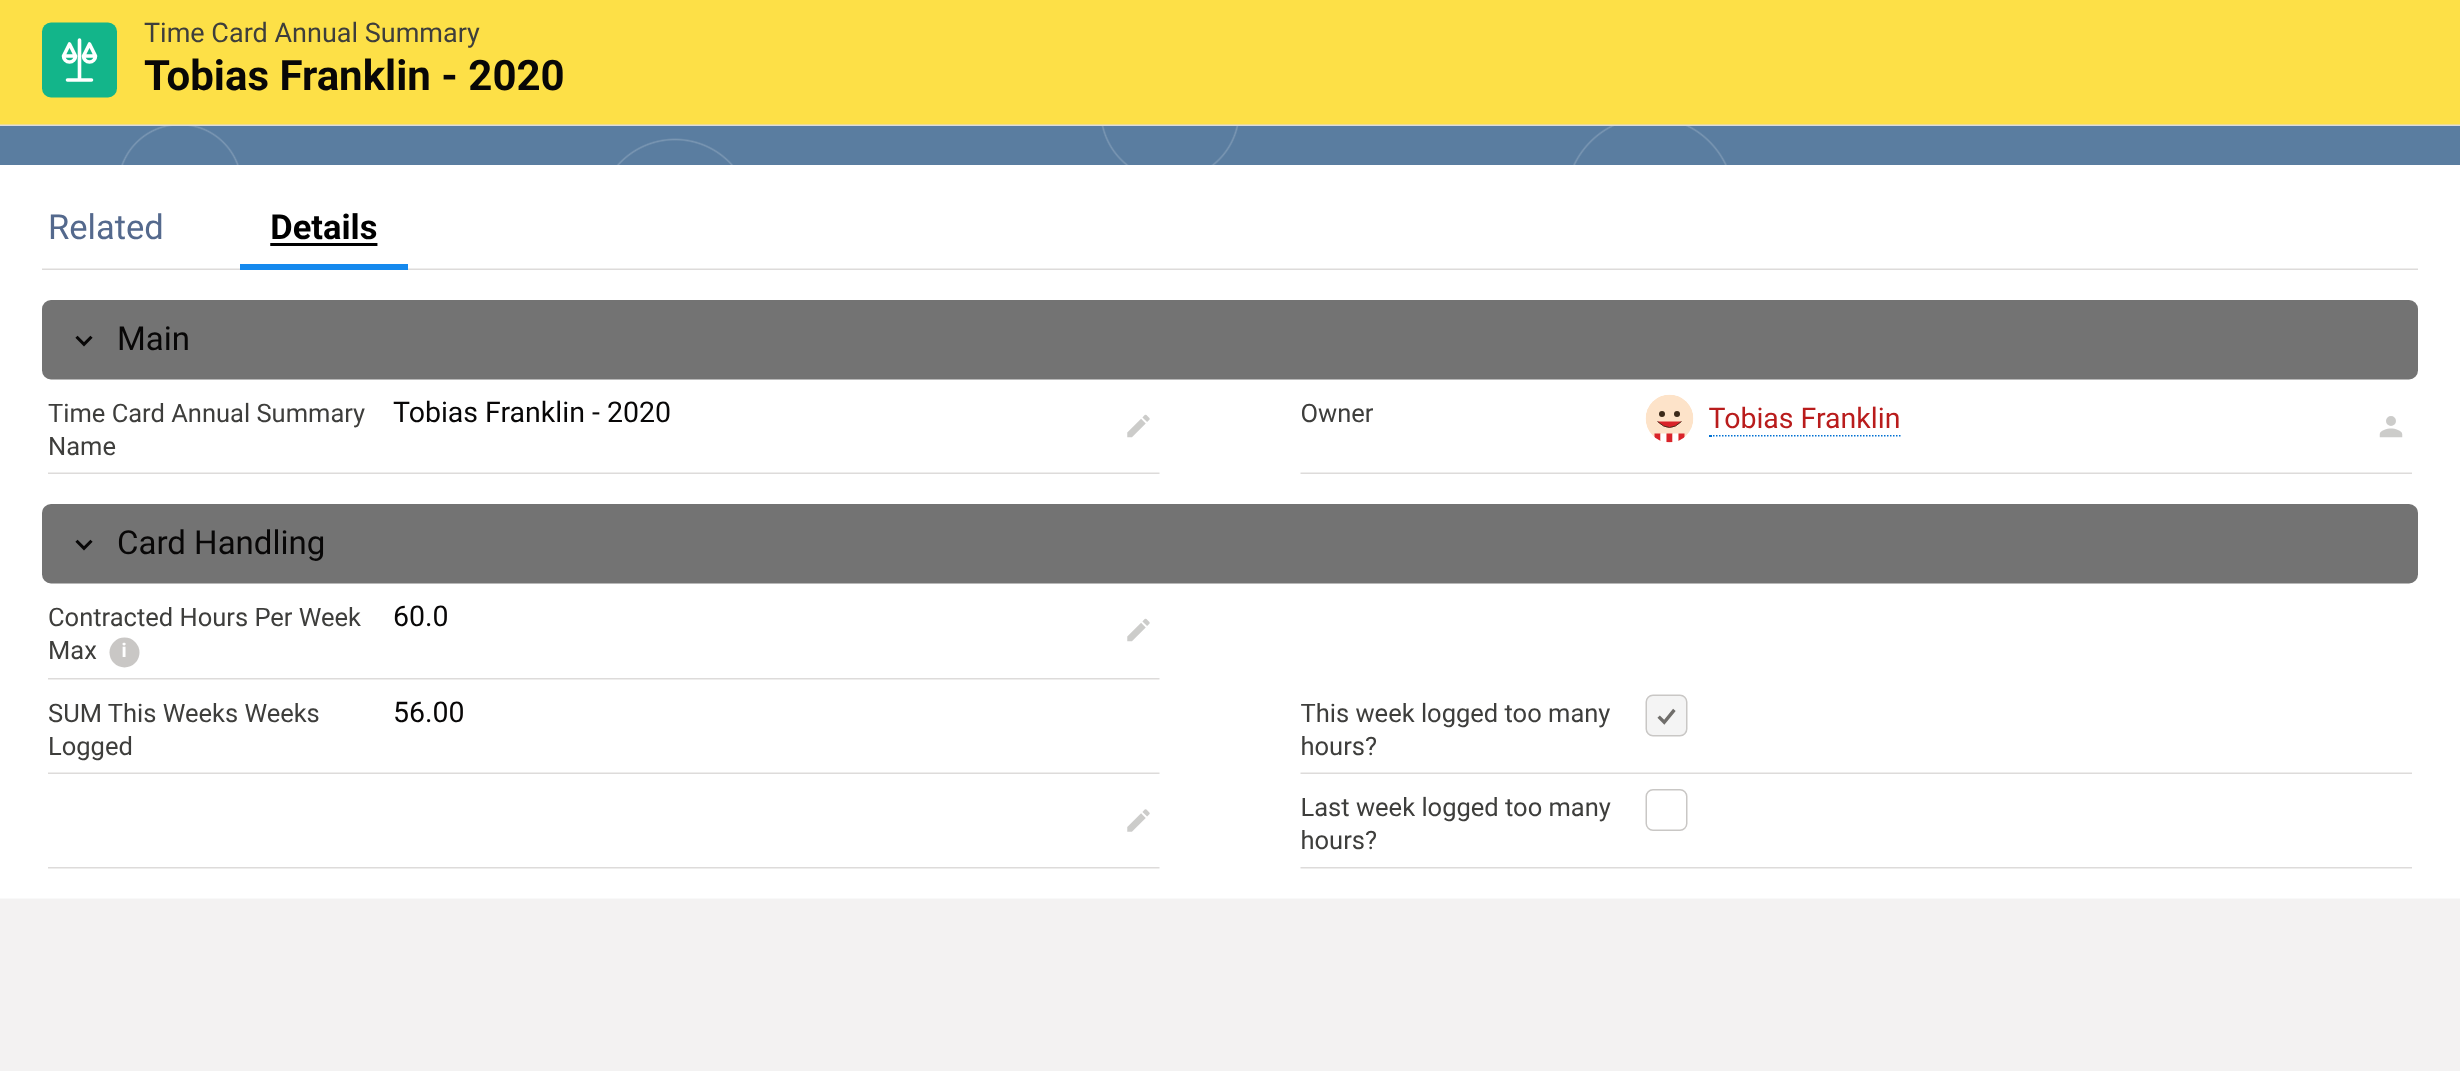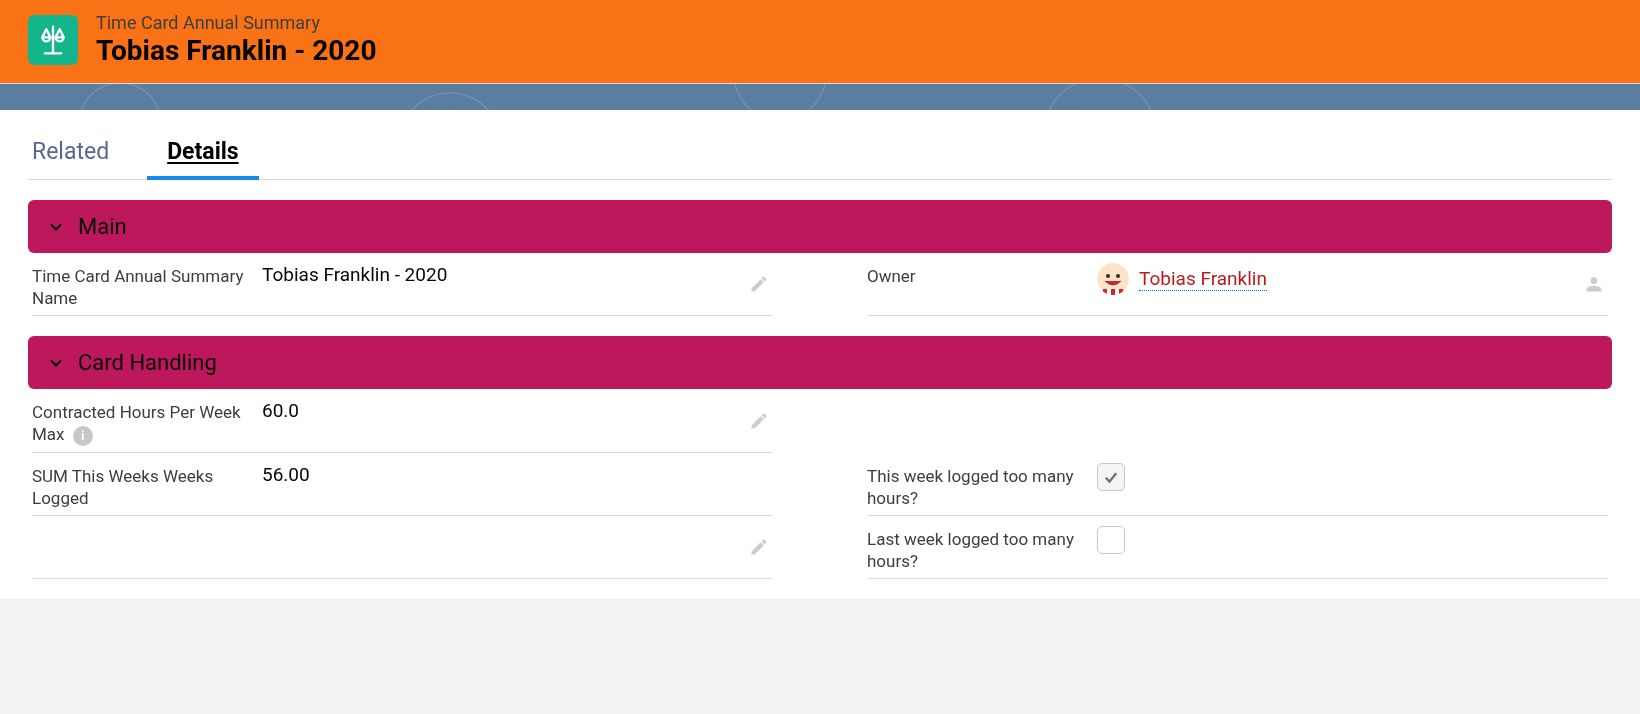--- a/index.html
+++ b/index.html
@@ -5,21 +5,21 @@
   * { box-sizing: border-box; margin: 0; padding: 0; }
   body {
     font-family: -apple-system, BlinkMacSystemFont, "Segoe UI", Roboto, Helvetica, Arial, sans-serif;
     background: #f3f2f2;
     color: #080707;
     width: 1640px;
     height: 714px;
     overflow: hidden;
   }
   .header-bar {
-    background: #f97316;
+    background: #fde047;
     padding: 12px 28px 16px 28px;
     border-bottom: 1px solid #dddbda;
     display: flex;
     align-items: center;
   }
   .record-icon {
     width: 50px;
     height: 50px;
     background: #13b58a;
     border-radius: 6px;
@@ -41,21 +41,21 @@
       radial-gradient(circle at 1100px 50px, transparent 55px, rgba(255,255,255,0.2) 56px, transparent 57px);
   }
   .content {
     background: #fff;
     padding: 0 28px 20px 28px;
   }
   .tabs {
     display: flex;
     border-bottom: 1px solid #dddbda;
     padding-top: 18px;
-    gap: 50px;
+    gap: 63px;
   }
   .tab {
     font-size: 23px;
     color: #54698d;
     padding: 10px 4px 14px 4px;
     cursor: pointer;
     position: relative;
   }
   .tab.active {
     color: #000000;
@@ -66,21 +66,21 @@
   .tab.active::after {
     content: "";
     position: absolute;
     left: -16px; right: -16px; bottom: -1px;
     height: 4px;
     background: #1589ee;
   }
   .section-header {
     display: flex;
     align-items: center;
-    background: #be185d;
+    background: #737373;
     border-radius: 6px;
     padding: 14px 18px;
     margin-top: 20px;
     cursor: pointer;
   }
   .section-header .chev { width: 20px; height: 20px; margin-right: 12px; }
   .section-header .chev svg { width: 100%; height: 100%; stroke: #080707; stroke-width: 2.5; fill: none; }
   .section-title { font-size: 22px; font-weight: 400; color: #080707; }
   .fields-grid {
     display: grid;

